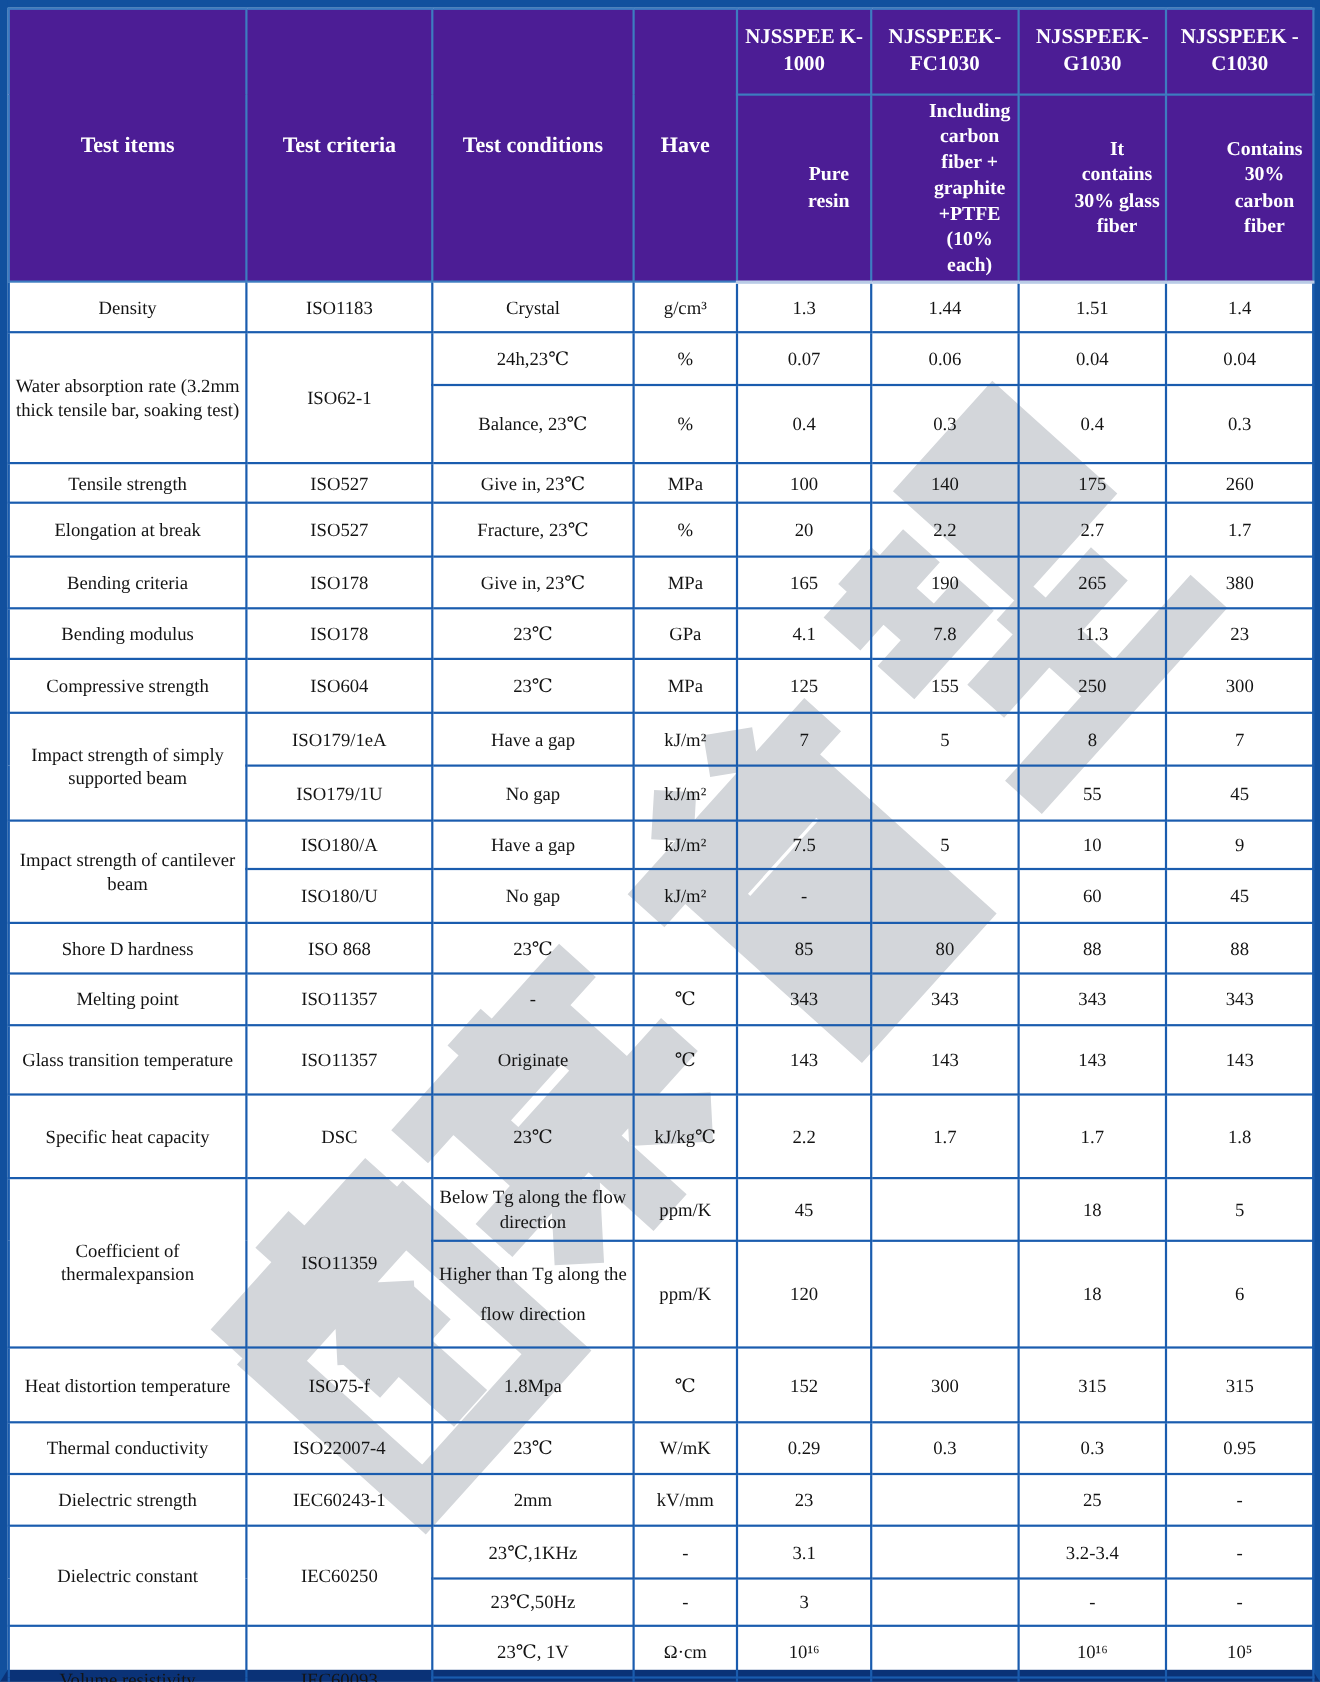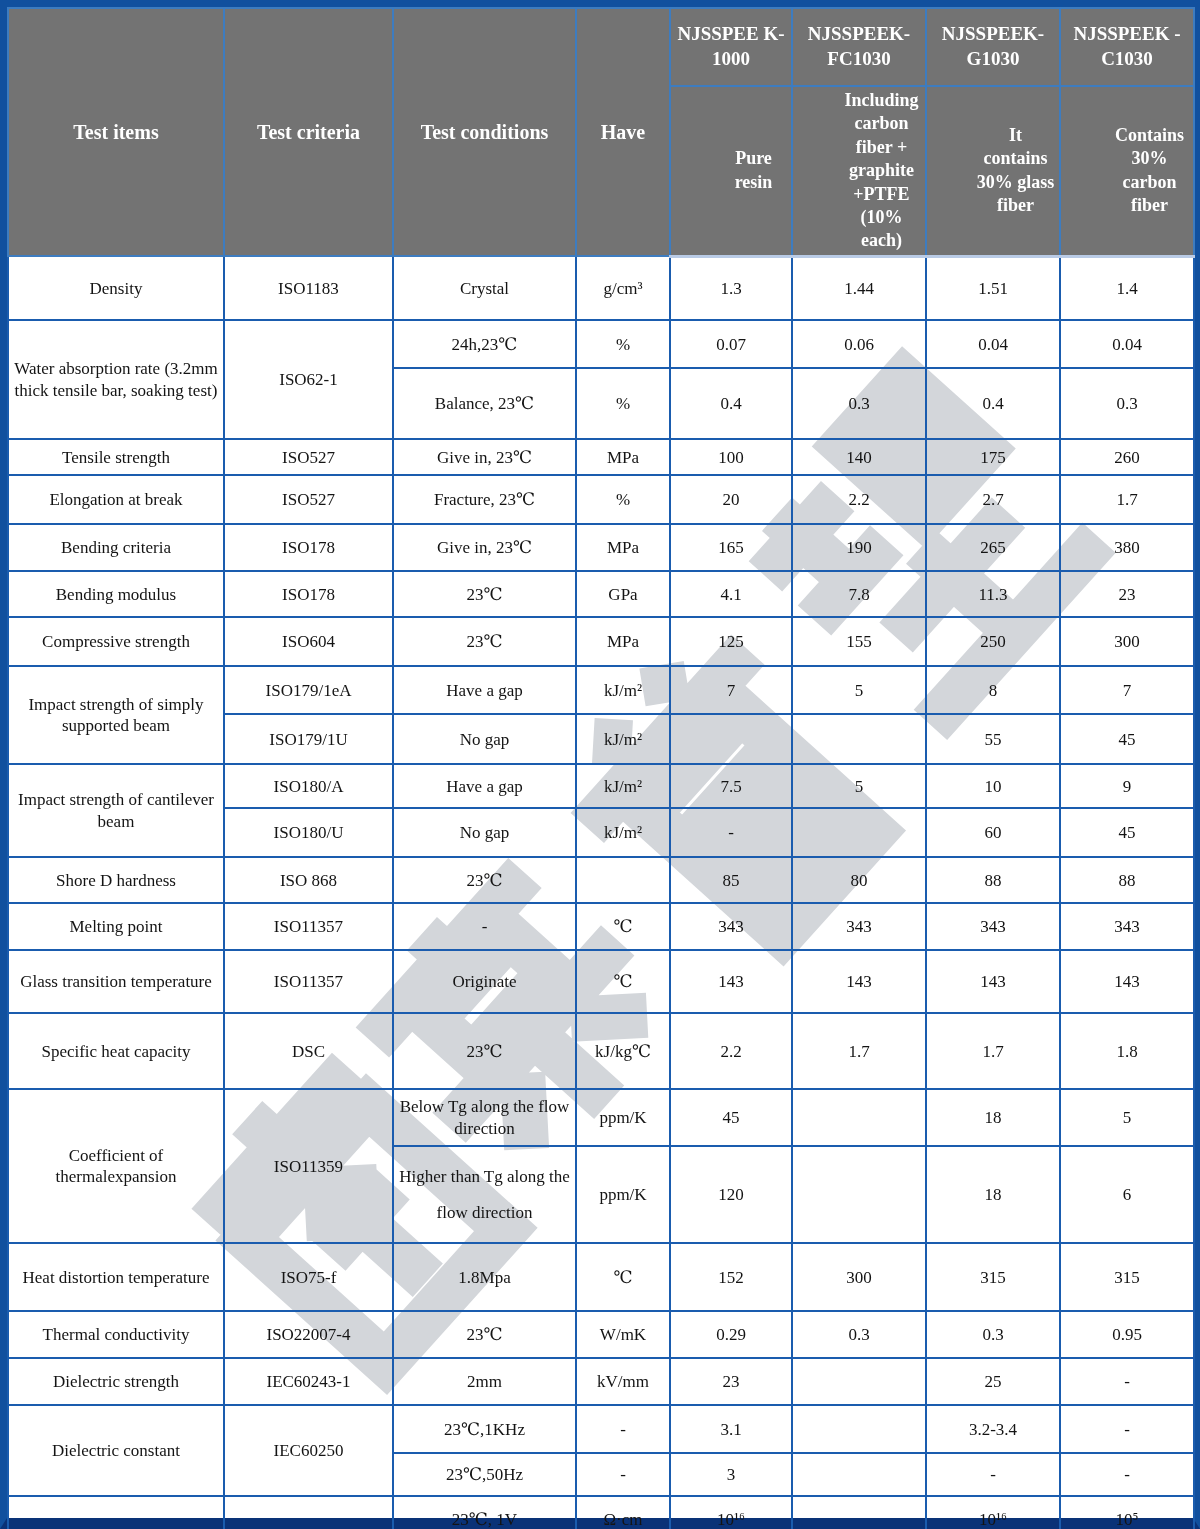--- a/index.html
+++ b/index.html
@@ -20,21 +20,21 @@
     z-index:1;
   }
   table.spec{
     border-collapse:collapse;
     table-layout:fixed;
     width:1186px;height:100%;
     background:transparent;
   }
   .spec th{
     border:2px solid #3d7cc0;
-    background:#737373;
+    background:#4c1d95;
     color:#ffffff;
     font-weight:bold;
     text-align:center;vertical-align:middle;
     padding:2px 3px;
     line-height:1.3;
   }
   .th-main{font-size:20px;}
   .th-prod{font-size:19px;}
   .th-desc{font-size:18px;}
   .hrow2 th{border-bottom:3px solid #b9cbe6;padding-left:48px;}
@@ -99,21 +99,21 @@
         <th class="th-prod">NJSSPEEK-G1030</th>
         <th class="th-prod">NJSSPEEK -C1030</th>
       </tr>
       <tr class="hrow2" style="height:130px">
         <th class="th-desc">Pure resin</th>
         <th class="th-desc">Including carbon fiber + graphite +PTFE (10% each)</th>
         <th class="th-desc">It contains 30% glass fiber</th>
         <th class="th-desc">Contains 30% carbon fiber</th>
       </tr>
 
-      <tr style="height:64px">
+      <tr style="height:46px">
         <td>Density</td>
         <td>ISO1183</td>
         <td>Crystal</td>
         <td>g/cm³</td>
         <td>1.3</td>
         <td>1.44</td>
         <td>1.51</td>
         <td>1.4</td>
       </tr>
       <tr style="height:48px">

